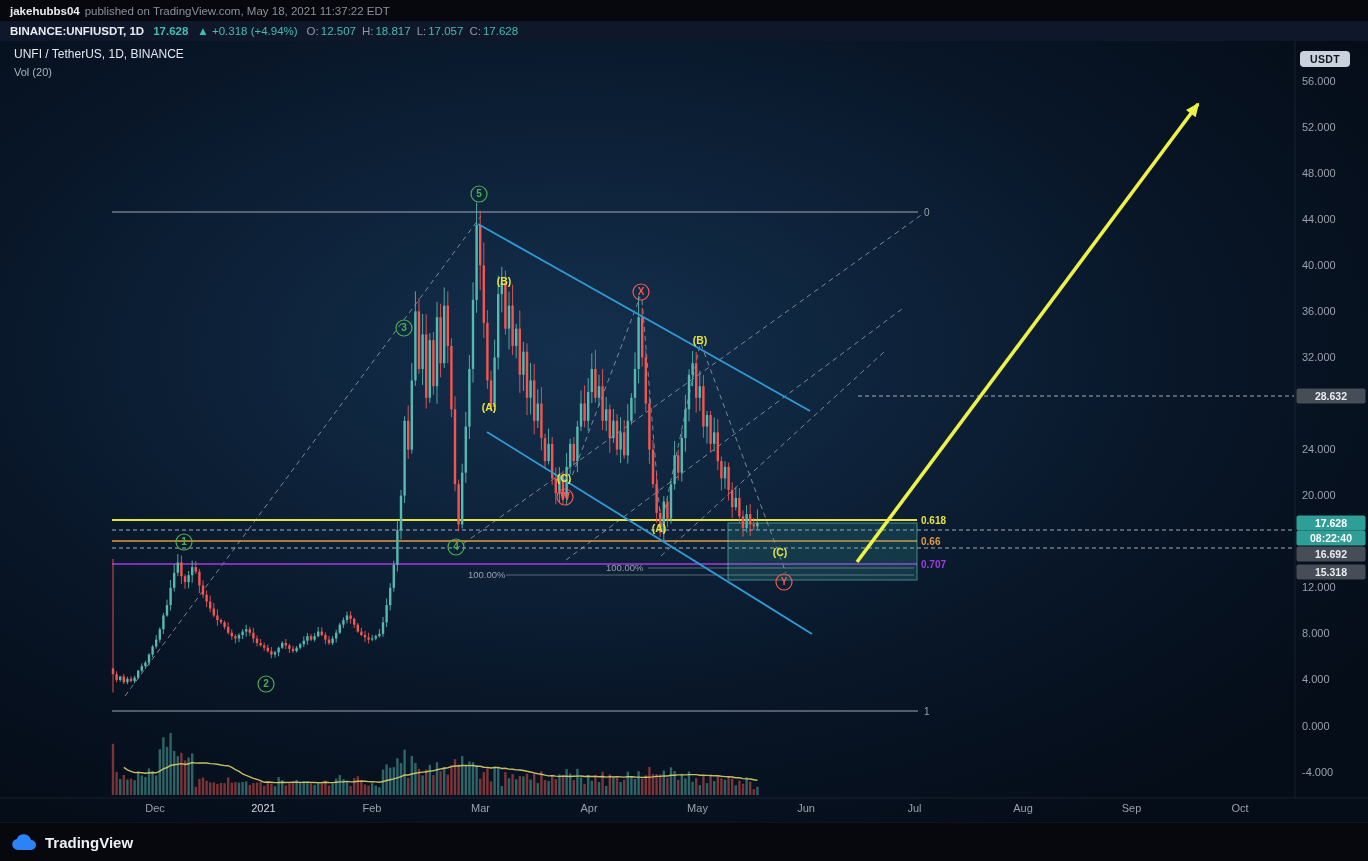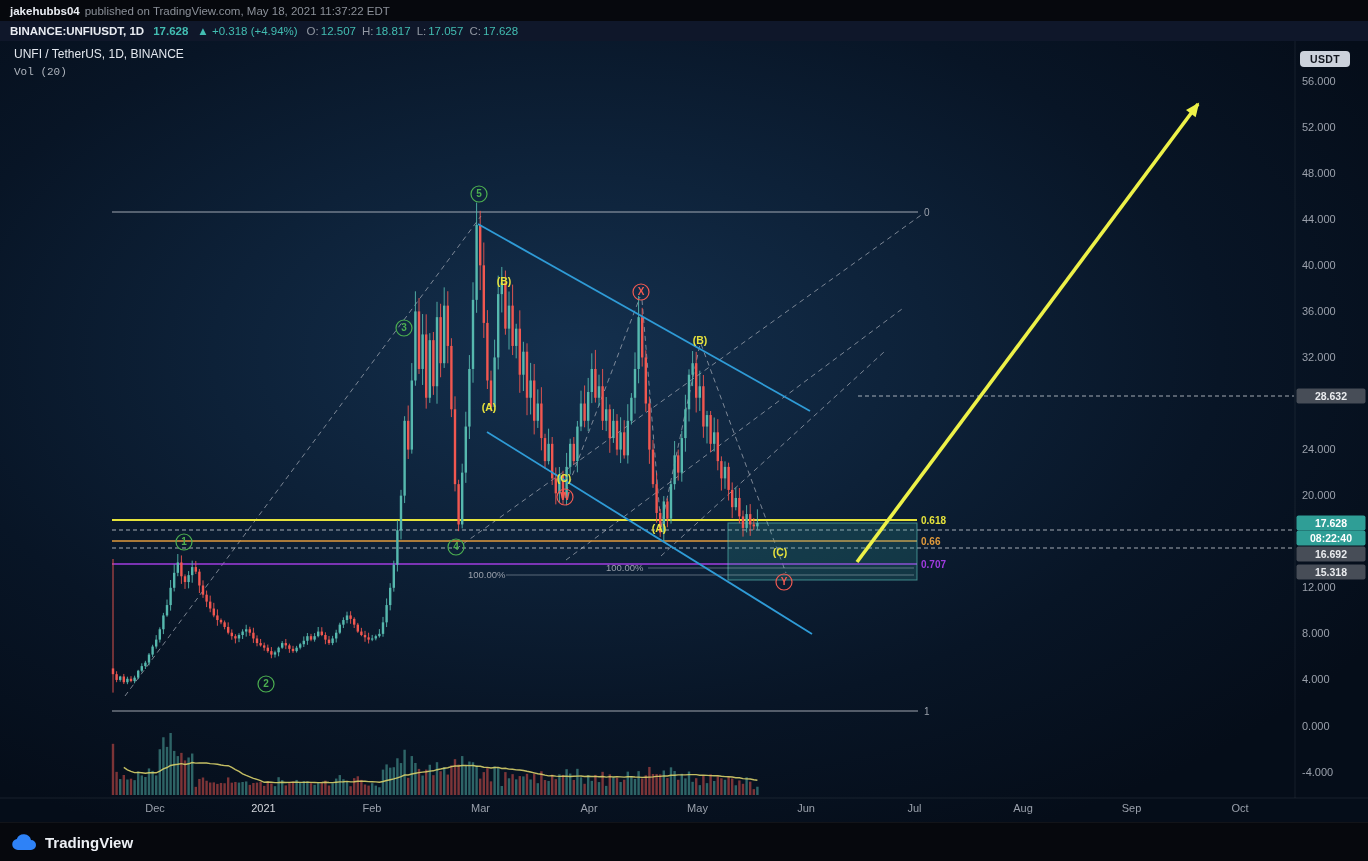--- a/index.html
+++ b/index.html
@@ -28,21 +28,21 @@
   .ohlc-v{color:#42bdb2;}
   .chart-bg{
     position:absolute;left:0;top:41px;width:1368px;height:781px;
     background:radial-gradient(ellipse 950px 540px at 42% 40%, #14304e 0%, #0d2138 38%, #081526 68%, #050d19 100%);
     z-index:1;
   }
   svg#plot{position:absolute;left:0;top:0;z-index:2;}
   svg text{font-family:"Liberation Sans", sans-serif;}
   .legend{position:absolute;left:14px;top:47px;z-index:7;}
   .legend-title{font-size:12px;color:#e3e7ee;font-weight:500;margin-bottom:5px;cursor:default;}
-  .legend-vol{font-size:11px;color:#aeb4bd;cursor:default;font-family:Liberation Mono, monospace;}
+  .legend-vol{font-size:11px;color:#aeb4bd;cursor:default;}
   .usdt-badge{
     position:absolute;left:1300px;top:51px;width:50px;height:16px;background:#ccd2dc;
     border-radius:4px;color:#12161f;font-size:10.5px;font-weight:700;
     display:flex;align-items:center;justify-content:center;letter-spacing:.4px;z-index:7;
   }
   .footer{
     position:absolute;left:0;bottom:0;width:100%;height:39px;background:#06080d;
     border-top:1px solid rgba(255,255,255,.05);
     display:flex;align-items:center;gap:7px;padding-left:10px;box-sizing:border-box;z-index:6;
   }

